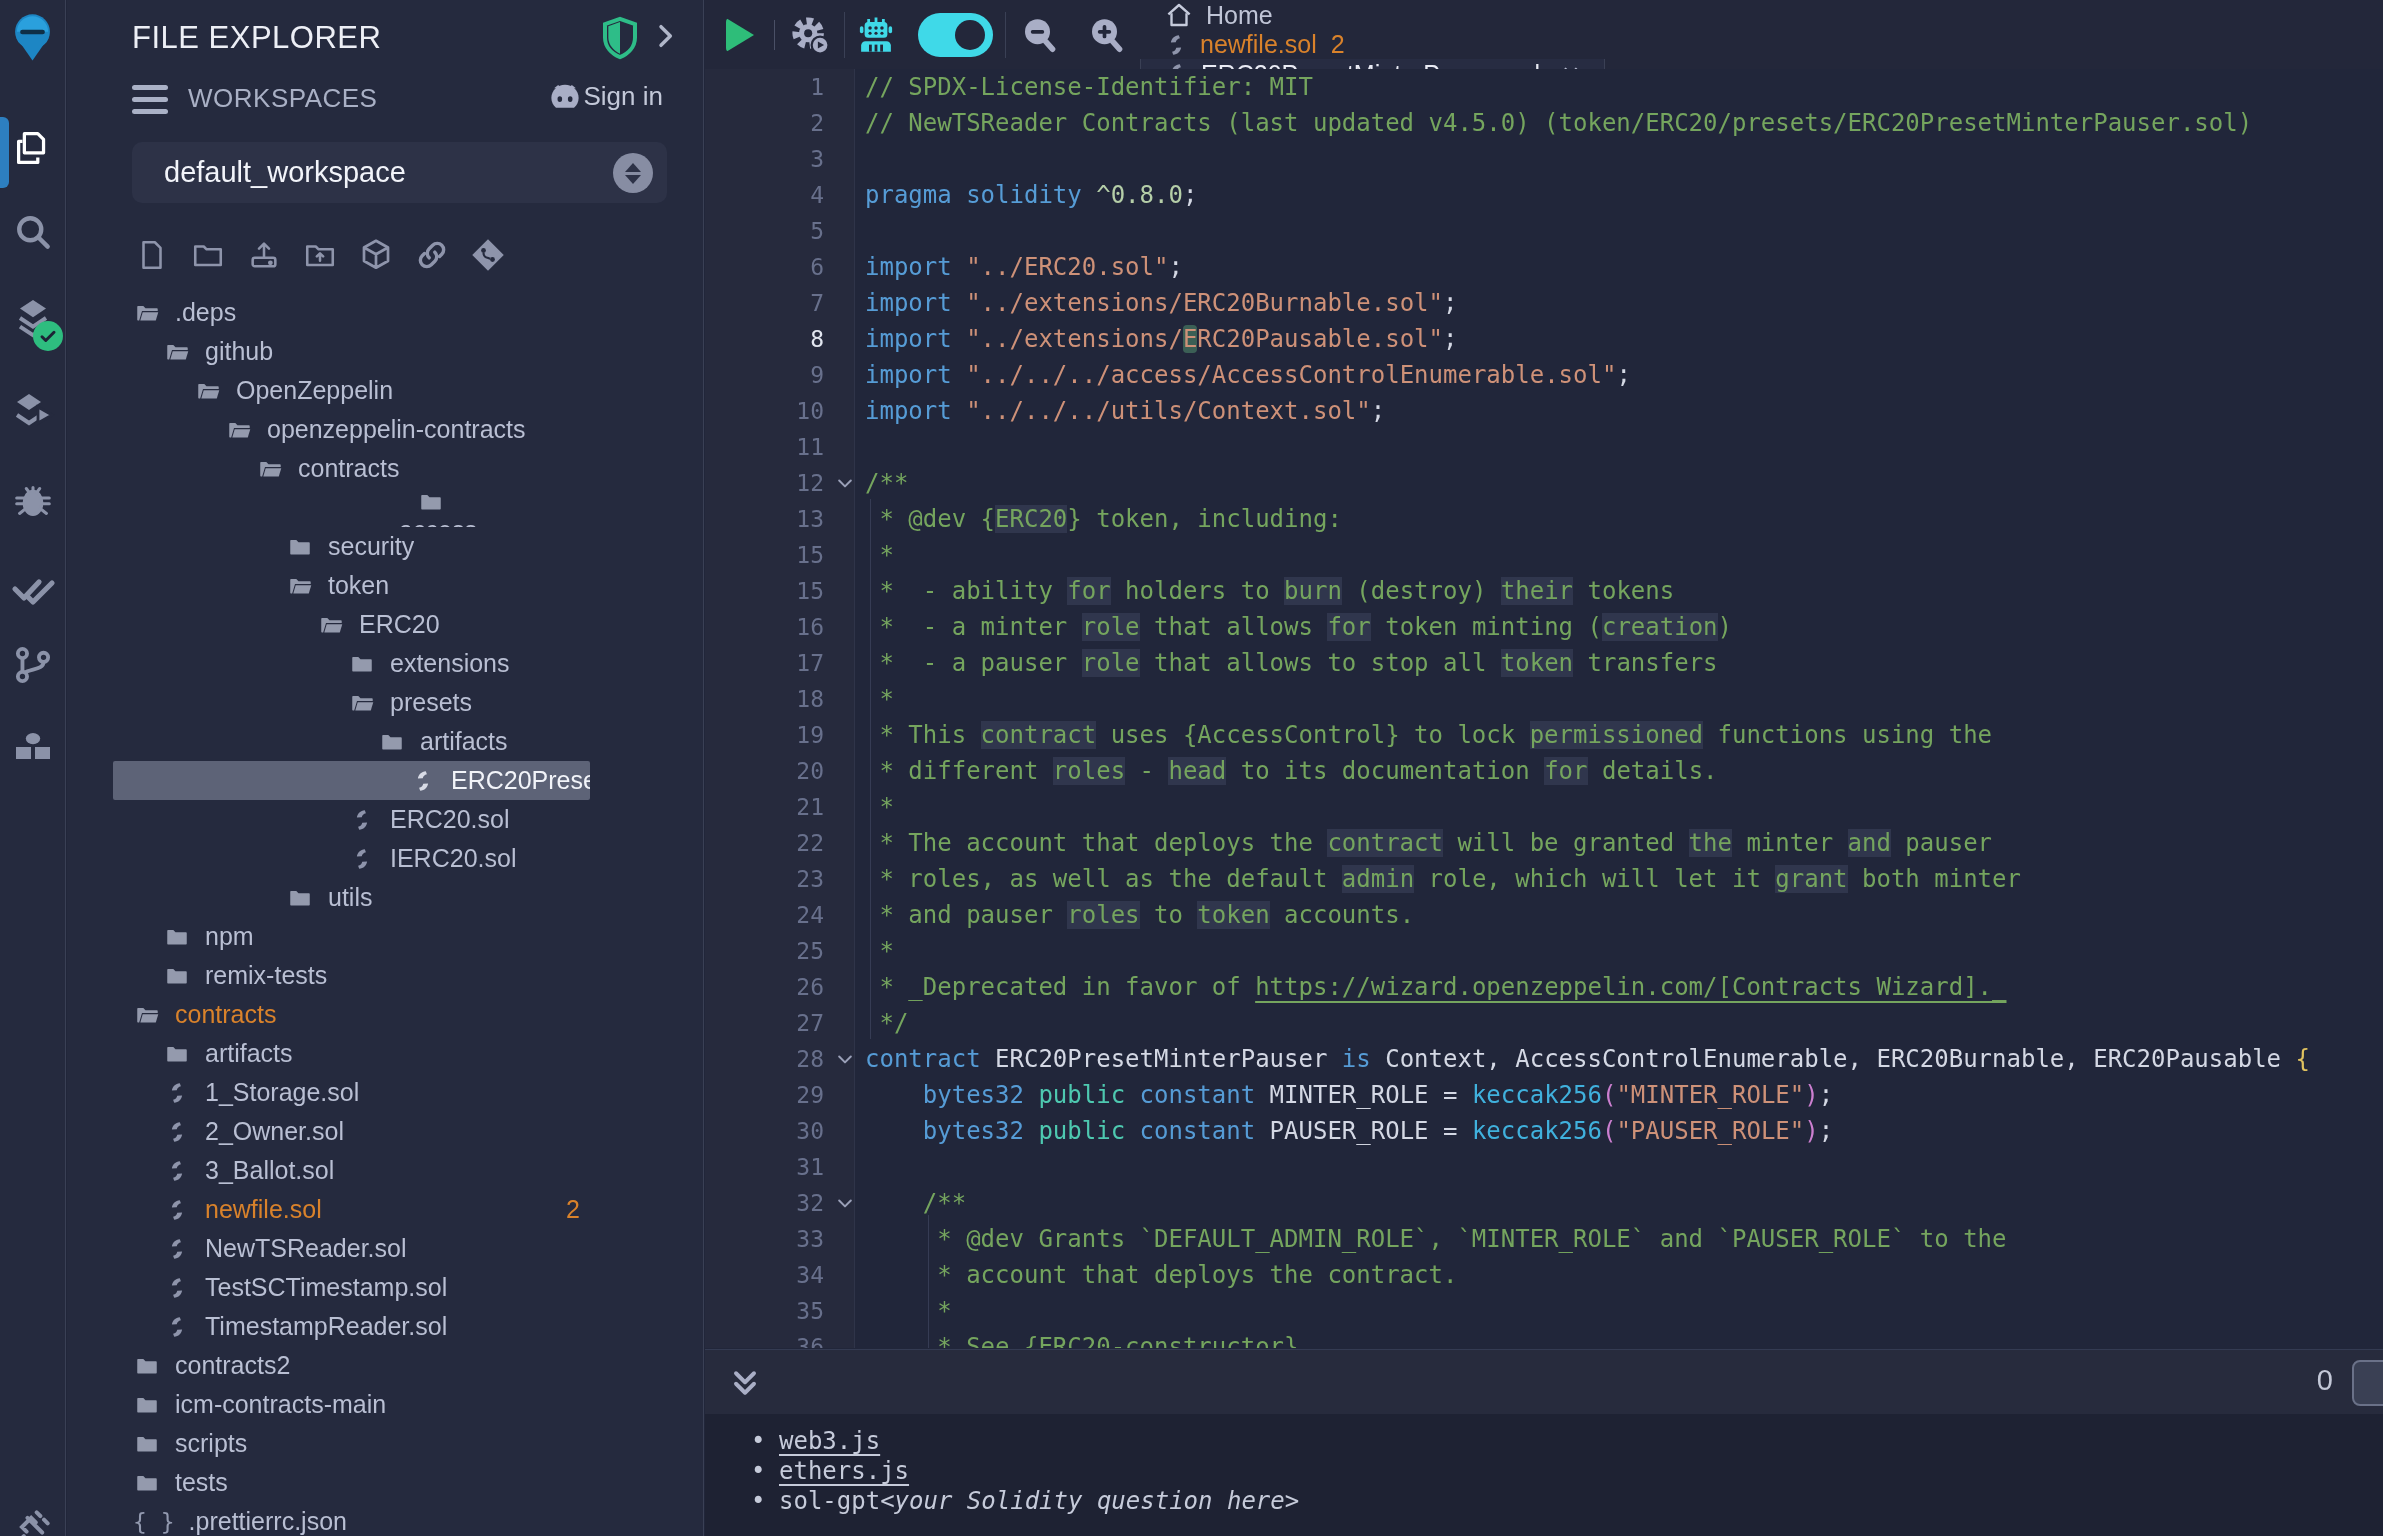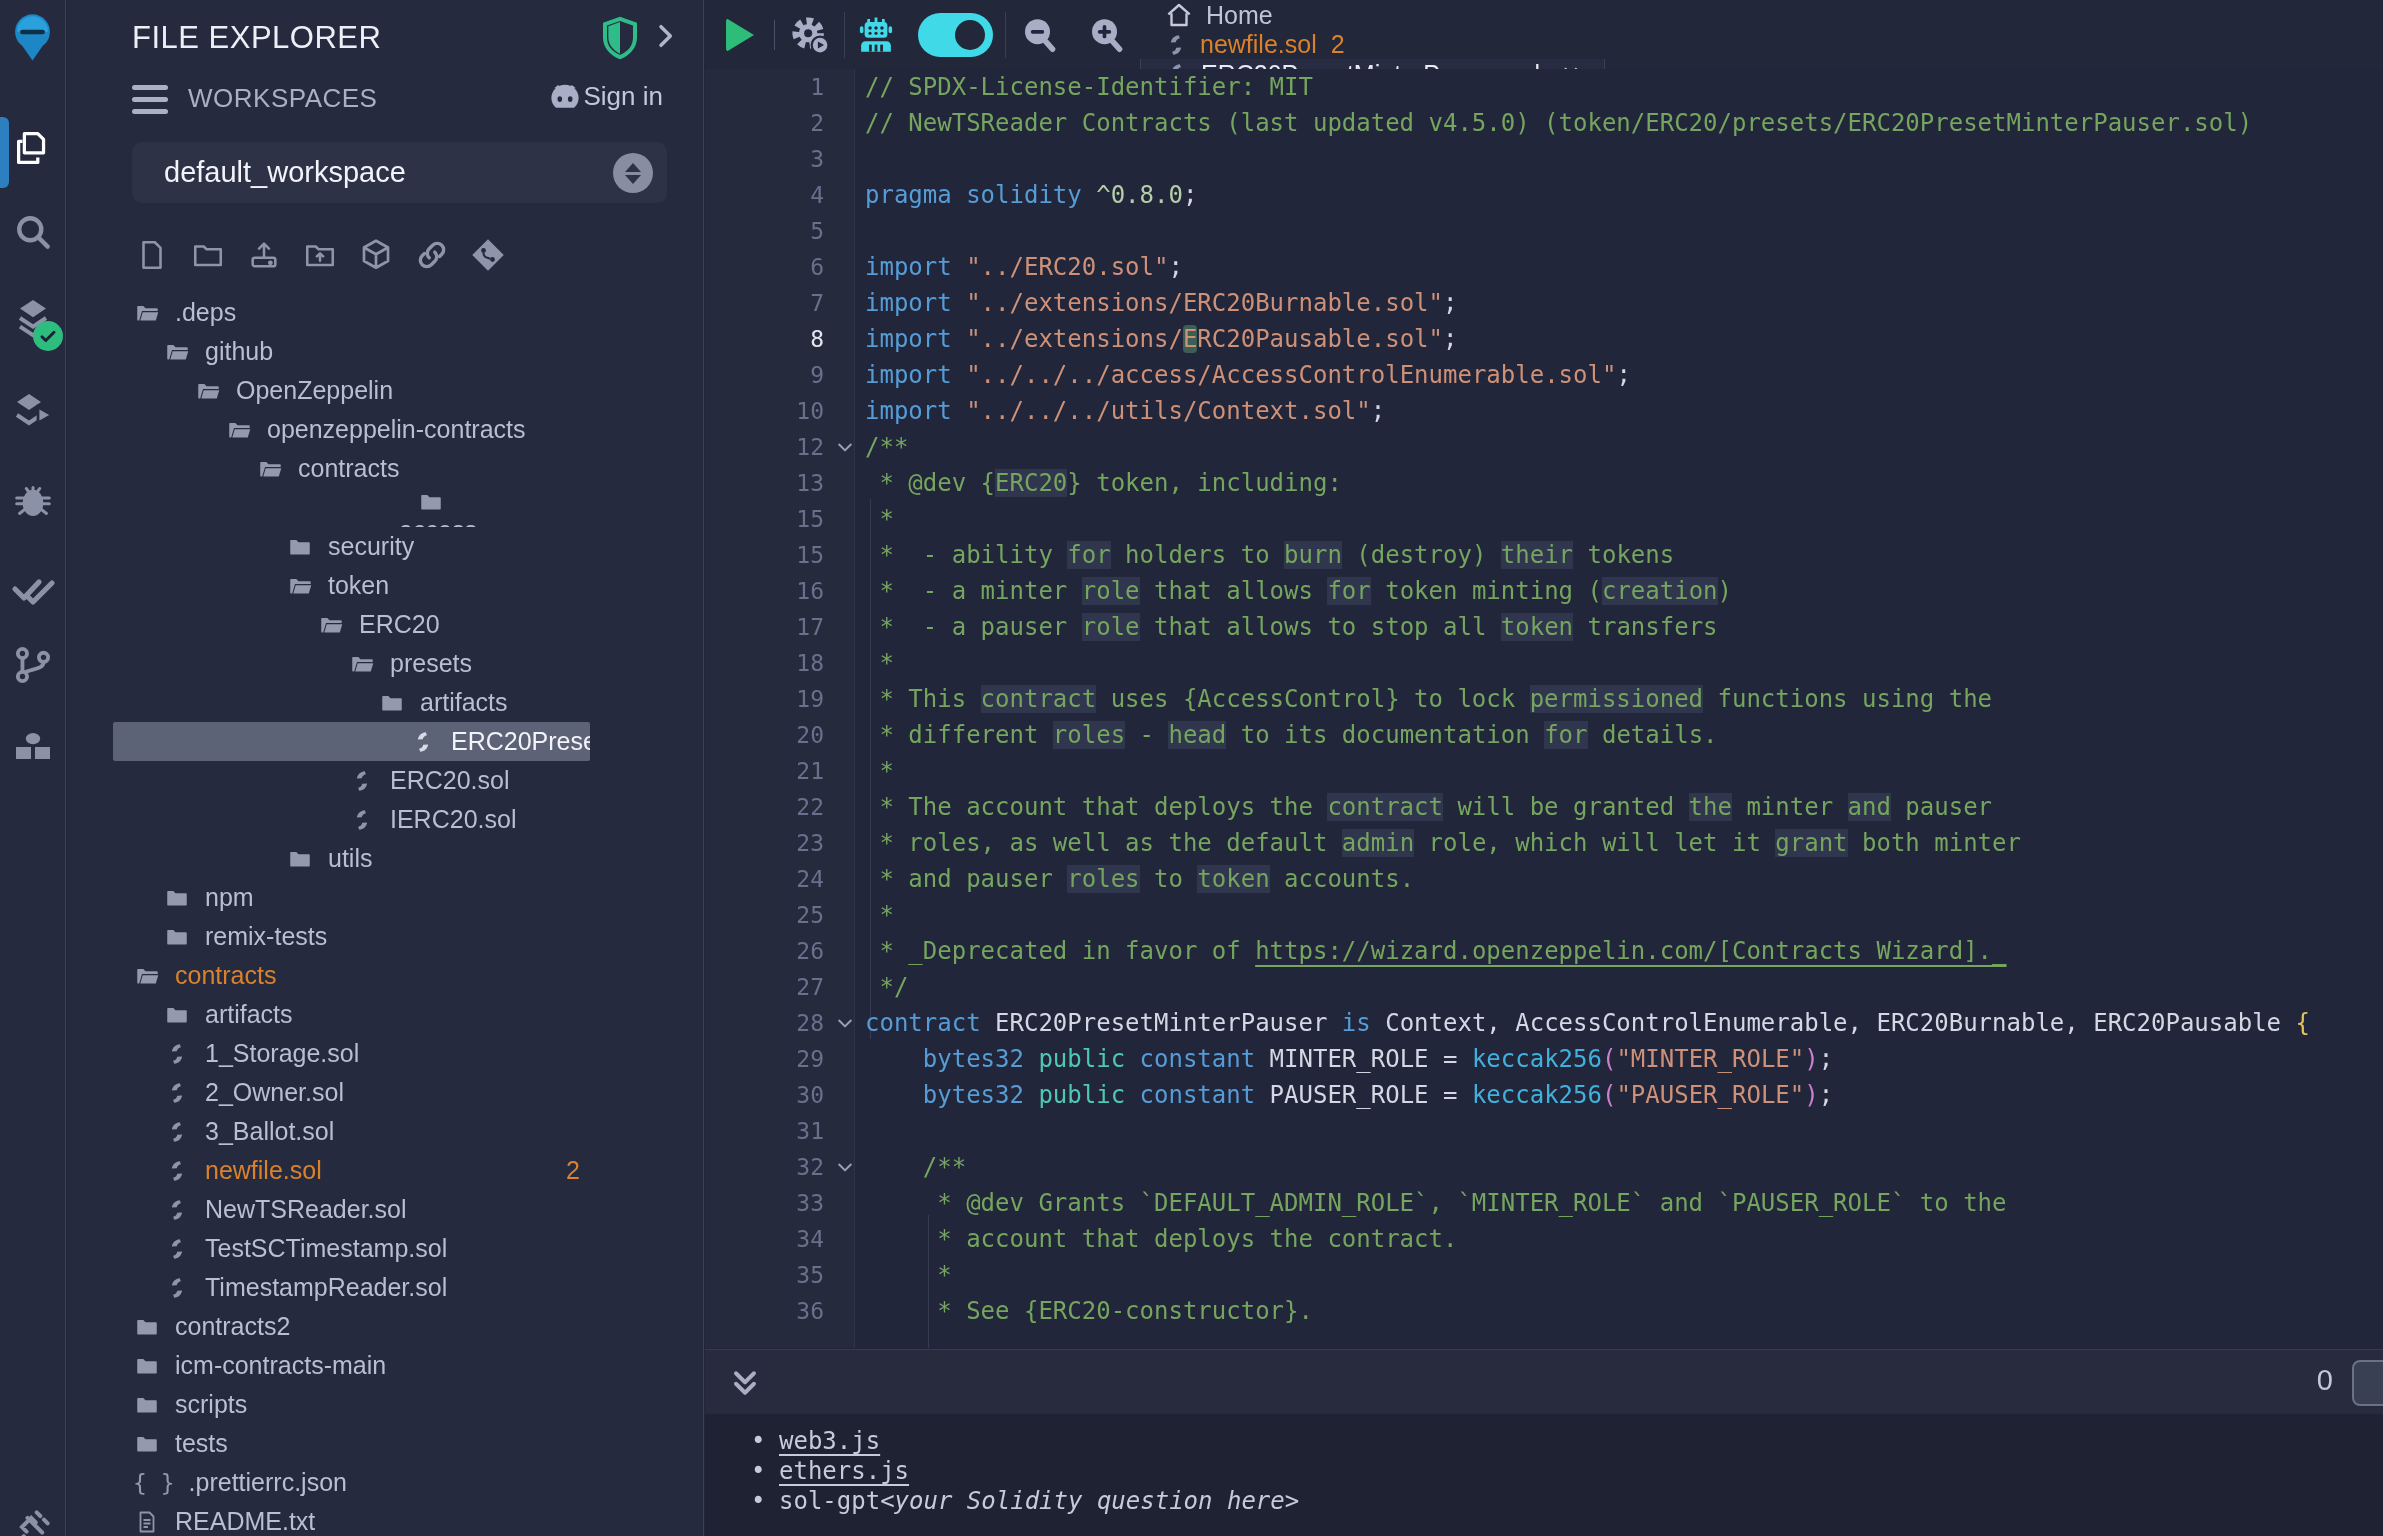--- a/index.html
+++ b/index.html
@@ -381,20 +381,28 @@
           <span class="t-label">token</span>
         </div>
         <div class="tree-row" style="padding-left: 204px;">
           <span class="t-icon">
             <svg width="28" height="26" viewBox="0 0 24 24" fill="#949aad">
               <path d="M3 5.5h5.6l2 2.1H21c.5 0 .9.4.9.9v1.6H7.4l-2.6 8.9H3.9c-.5 0-.9-.4-.9-.9V6.4c0-.5.4-.9.9-.9z"></path>
               <path d="M8 11.4h14.4l-2.3 7.6H5.8z"></path>
             </svg>
           </span>
           <span class="t-label">ERC20</span>
+        </div>
+        <div class="tree-row" style="padding-left: 235px;">
+          <span class="t-icon">
+            <svg width="28" height="26" viewBox="0 0 24 24" fill="#949aad">
+              <path d="M3 5.5h5.6l2 2.1h9.5c.5 0 .9.4.9.9v9.6c0 .5-.4.9-.9.9H3.9c-.5 0-.9-.4-.9-.9V6.4c0-.5.4-.9.9-.9z"></path>
+            </svg>
+          </span>
+          <span class="t-label">extensions</span>
         </div>
         <div class="tree-row" style="padding-left: 235px;">
           <span class="t-icon">
             <svg width="28" height="26" viewBox="0 0 24 24" fill="#949aad">
               <path d="M3 5.5h5.6l2 2.1H21c.5 0 .9.4.9.9v1.6H7.4l-2.6 8.9H3.9c-.5 0-.9-.4-.9-.9V6.4c0-.5.4-.9.9-.9z"></path>
               <path d="M8 11.4h14.4l-2.3 7.6H5.8z"></path>
             </svg>
           </span>
           <span class="t-label">presets</span>
         </div>
@@ -685,20 +693,21 @@
           <div class="cl"><span class="ln">1</span><span class="fold"></span><span><span class="tk c">// SPDX-License-Identifier: MIT</span></span></div>
           <div class="cl"><span class="ln">2</span><span class="fold"></span><span><span class="tk c">// NewTSReader Contracts (last updated v4.5.0) (token/ERC20/presets/ERC20PresetMinterPauser.sol)</span></span></div>
           <div class="cl"><span class="ln">3</span><span class="fold"></span><span></span></div>
           <div class="cl"><span class="ln">4</span><span class="fold"></span><span><span class="tk k">pragma solidity </span><span class="tk n">^0.8.0</span><span class="tk w">;</span></span></div>
           <div class="cl"><span class="ln">5</span><span class="fold"></span><span></span></div>
           <div class="cl"><span class="ln">6</span><span class="fold"></span><span><span class="tk k">import </span><span class="tk s">"../ERC20.sol"</span><span class="tk w">;</span></span></div>
           <div class="cl"><span class="ln">7</span><span class="fold"></span><span><span class="tk k">import </span><span class="tk s">"../extensions/ERC20Burnable.sol"</span><span class="tk w">;</span></span></div>
           <div class="cl active"><span class="ln">8</span><span class="fold"></span><span><span class="tk k">import </span><span class="tk s">"../extensions/</span><span class="tk s hl2">E</span><span class="tk s">RC20Pausable.sol"</span><span class="tk w">;</span></span></div>
           <div class="cl"><span class="ln">9</span><span class="fold"></span><span><span class="tk k">import </span><span class="tk s">"../../../access/AccessControlEnumerable.sol"</span><span class="tk w">;</span></span></div>
           <div class="cl"><span class="ln">10</span><span class="fold"></span><span><span class="tk k">import </span><span class="tk s">"../../../utils/Context.sol"</span><span class="tk w">;</span></span></div>
+          <div class="cl"><span class="ln">11</span><span class="fold"></span><span></span></div>
           <div class="cl"><span class="ln">12</span><span class="fold"><svg width="20" height="20" viewBox="0 0 24 24" fill="none" stroke="#9aa0b8" stroke-width="2.4" stroke-linecap="round" stroke-linejoin="round">
                 <path d="M5 9l7 7 7-7"></path>
               </svg></span><span><span class="tk c">/**</span></span></div>
           <div class="cl"><span class="ln">13</span><span class="fold"></span><span><span class="tk c"> * @dev {</span><span class="tk c hl">ERC20</span><span class="tk c">} token, including:</span></span></div>
           <div class="cl"><span class="ln">15</span><span class="fold"></span><span><span class="tk c"> *</span></span></div>
           <div class="cl"><span class="ln">15</span><span class="fold"></span><span><span class="tk c"> *  - ability </span><span class="tk c hl">for</span><span class="tk c"> holders to </span><span class="tk c hl">burn</span><span class="tk c"> (destroy) </span><span class="tk c hl">their</span><span class="tk c"> tokens</span></span></div>
           <div class="cl"><span class="ln">16</span><span class="fold"></span><span><span class="tk c"> *  - a minter </span><span class="tk c hl">role</span><span class="tk c"> that allows </span><span class="tk c hl">for</span><span class="tk c"> token minting (</span><span class="tk c hl">creation</span><span class="tk c">)</span></span></div>
           <div class="cl"><span class="ln">17</span><span class="fold"></span><span><span class="tk c"> *  - a pauser </span><span class="tk c hl">role</span><span class="tk c"> that allows to stop all </span><span class="tk c hl">token</span><span class="tk c"> transfers</span></span></div>
           <div class="cl"><span class="ln">18</span><span class="fold"></span><span><span class="tk c"> *</span></span></div>
           <div class="cl"><span class="ln">19</span><span class="fold"></span><span><span class="tk c"> * This </span><span class="tk c hl">contract</span><span class="tk c"> uses {AccessControl} to lock </span><span class="tk c hl">permissioned</span><span class="tk c"> functions using the</span></span></div>

